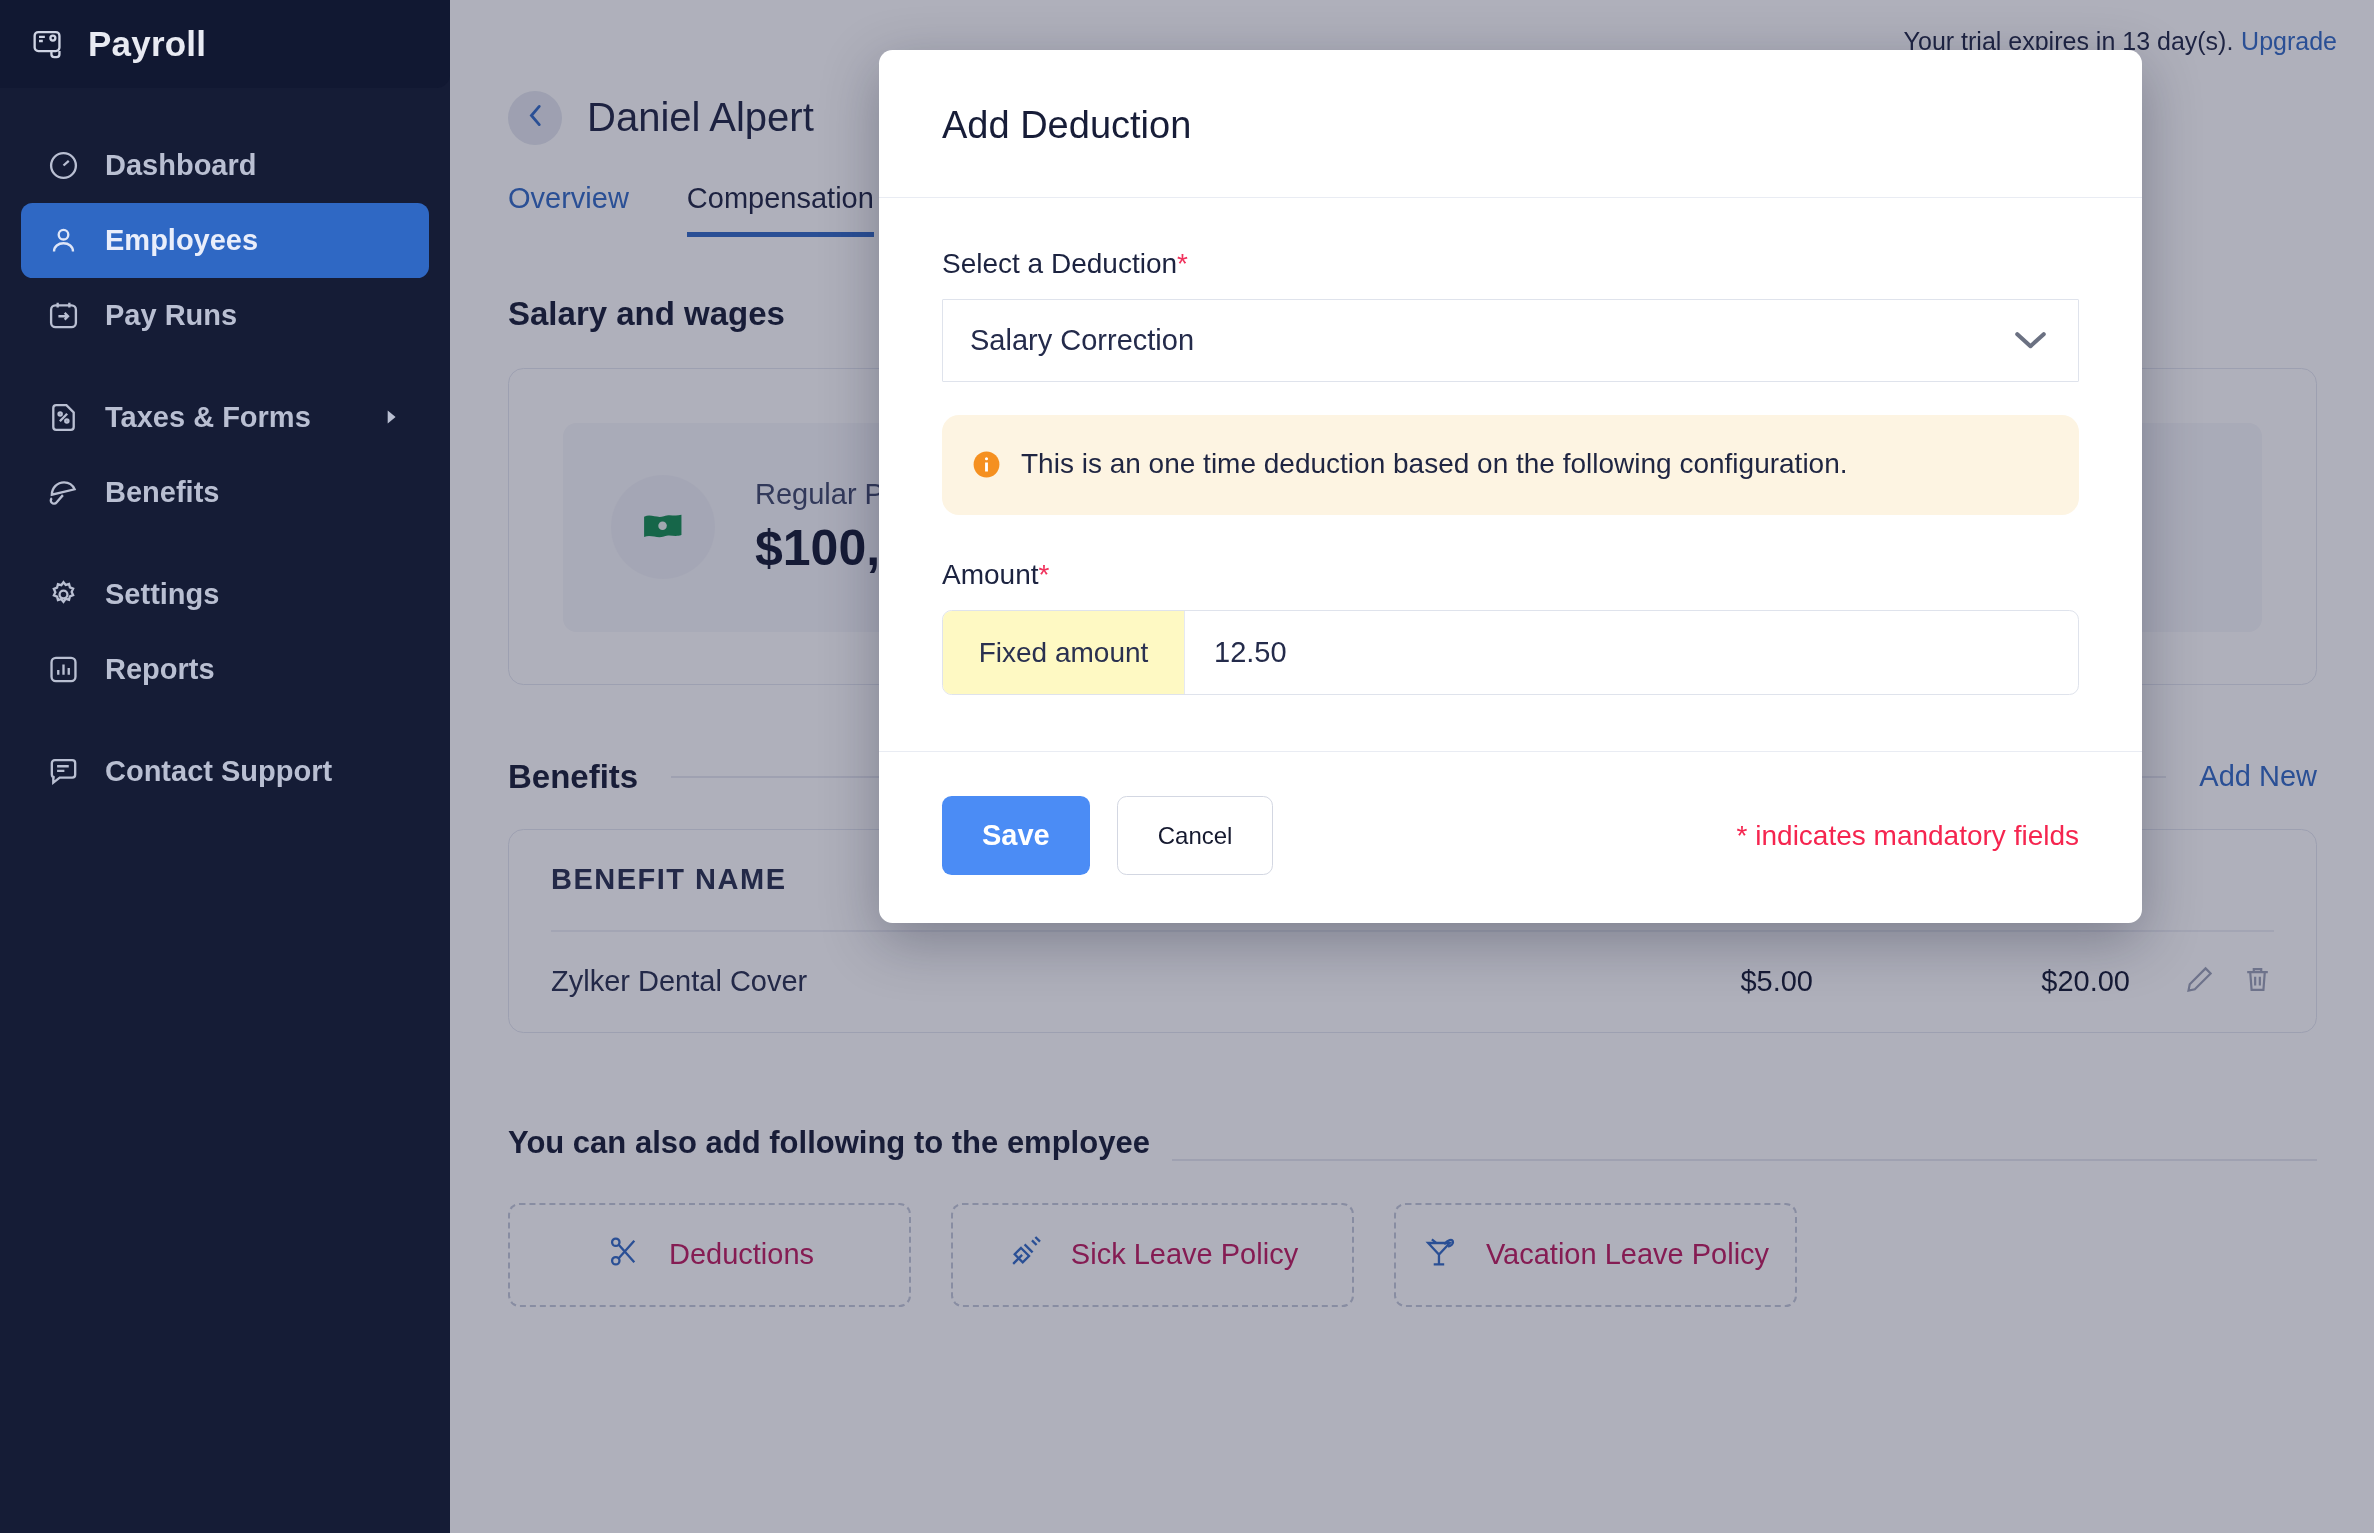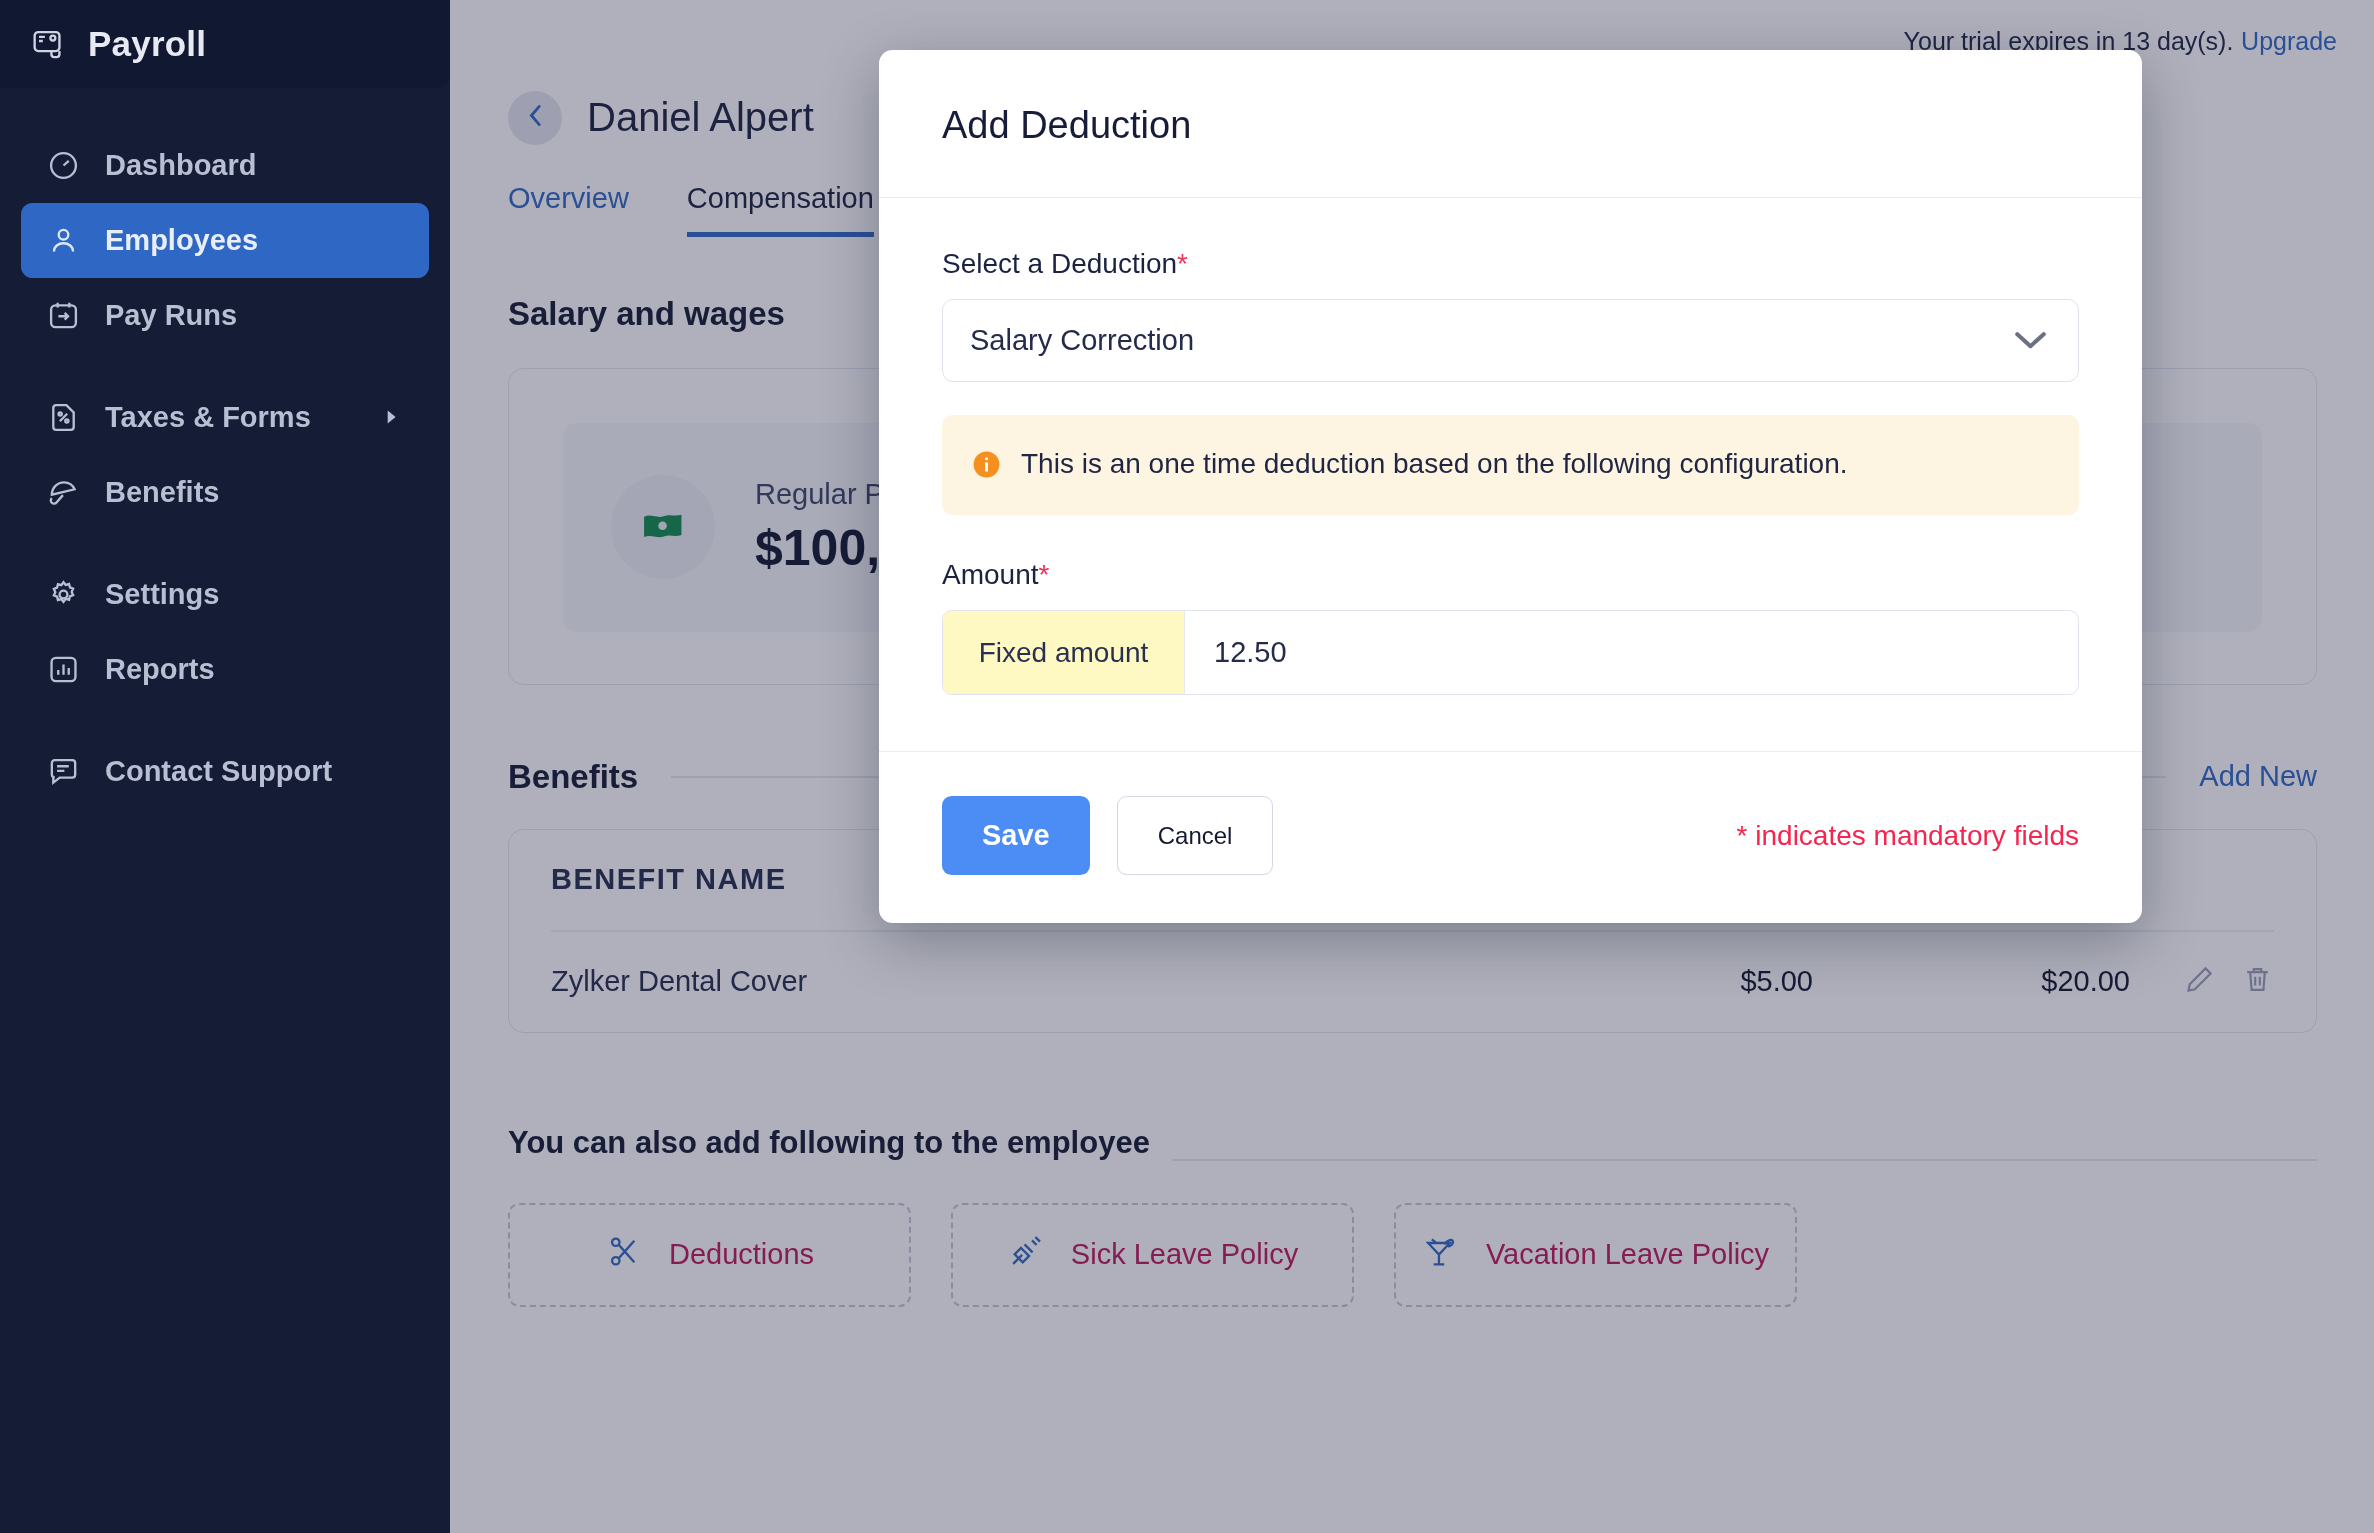--- a/index.html
+++ b/index.html
@@ -121,27 +121,27 @@
     background: #ffffff; border-radius: 13.4px; z-index: 30;
     box-shadow: 0 17.3px 58px rgba(14,18,40,0.30);
     overflow: hidden;
   }
   .modal-head { padding: 54px 63px 50px 63px; border-bottom: 1.9px solid #e9ecf3; }
   .modal-title { font-size: 38px; color: #171d38; }
   .modal-body { padding: 50px 63px 56px 63px; }
   .field-label { font-size: 28px; color: #1c2340; margin-bottom: 19px; }
   .req { color: #f0325c; }
   .select-box {
-    height: 83px; border: 1.9px solid #dfe3ec; border-radius: 11px;
+    height: 83px; border: 1.9px solid #dfe3ec; border-radius: 1px;
     display: flex; align-items: center; padding: 0 27px;
     font-size: 29px; color: #242b4b; position: relative;
   }
   .chev { position: absolute; right: 31px; top: 50%; transform: translateY(-50%); }
   .note {
-    margin-top: 33px; background: #fdf4e2; border-radius: 11px;
+    margin-top: 33px; background: #fdf4e2; border-radius: 17px;
     padding: 29px 33px 31px 29px; display: flex; gap: 19px; align-items: flex-start;
   }
   .note-ic { flex: 0 0 31px; margin-top: 4.8px; }
   .note-txt { font-size: 28px; line-height: 1.44; color: #1f2542; }
   .amount-wrap { margin-top: 44px; }
   .amount-row {
     margin-top: 19px; height: 85px; display: flex;
     border: 1.9px solid #dfe3ec; border-radius: 9.6px; overflow: hidden;
   }
   .amount-prefix {

